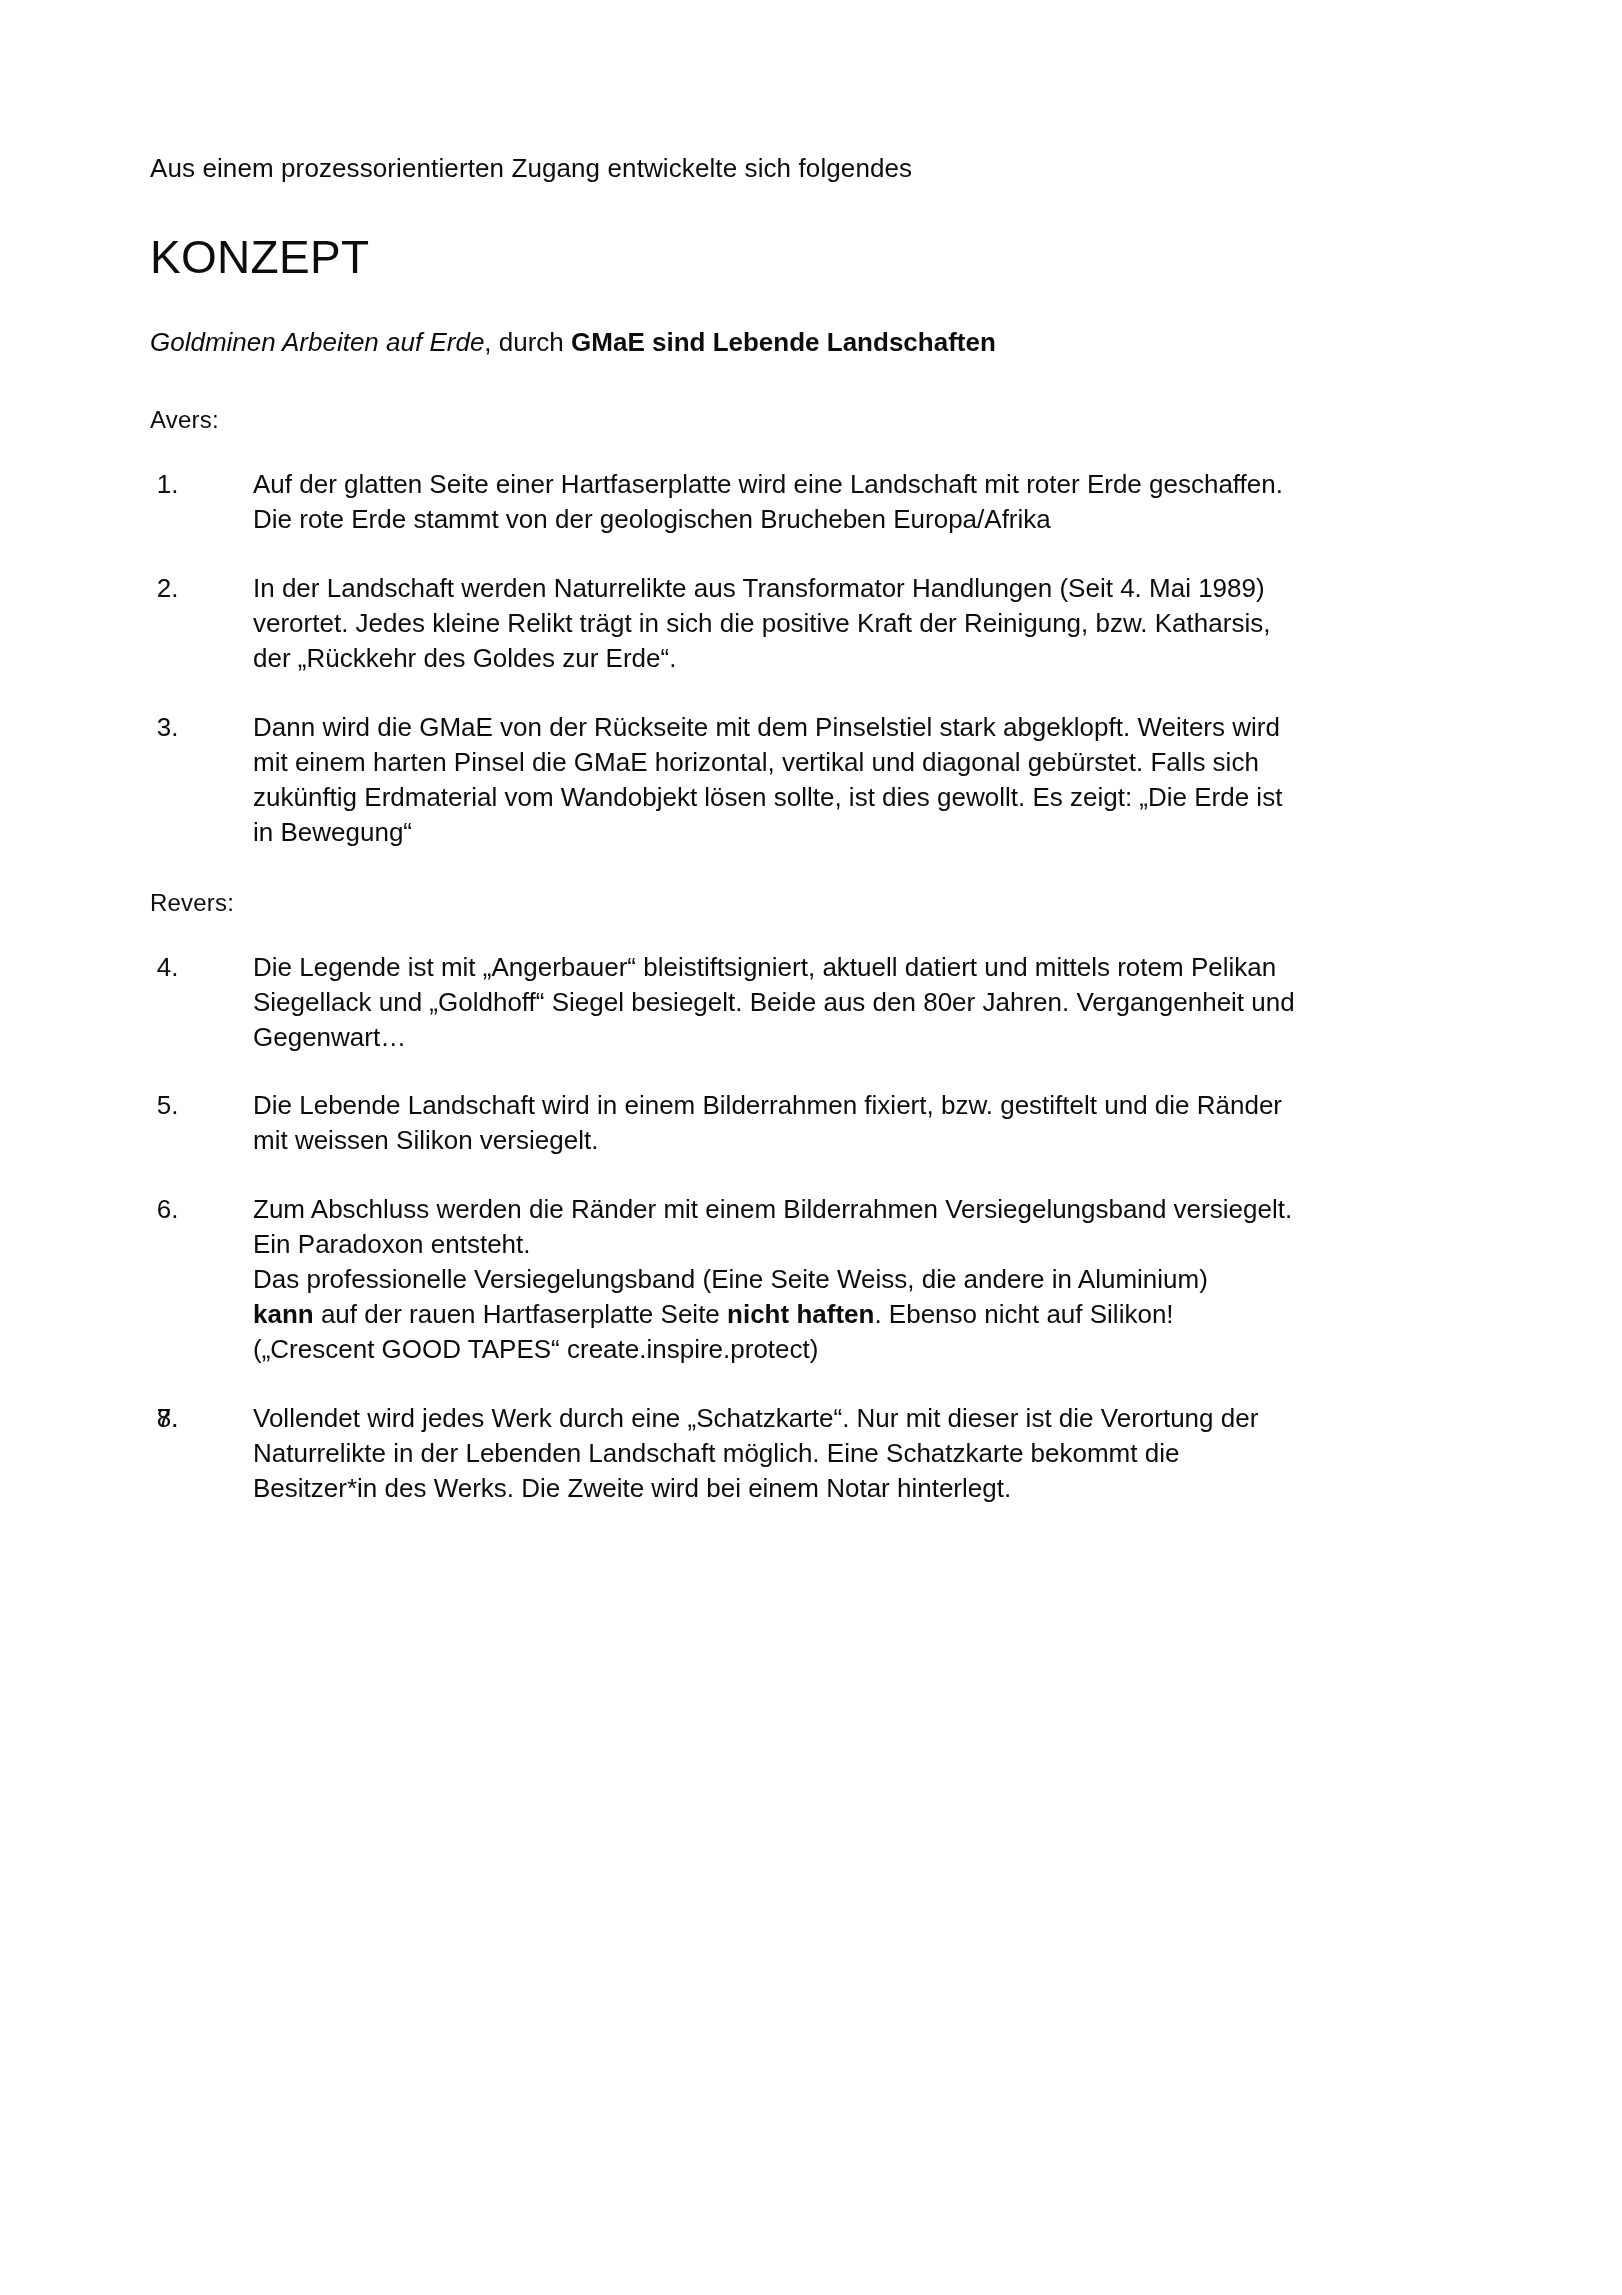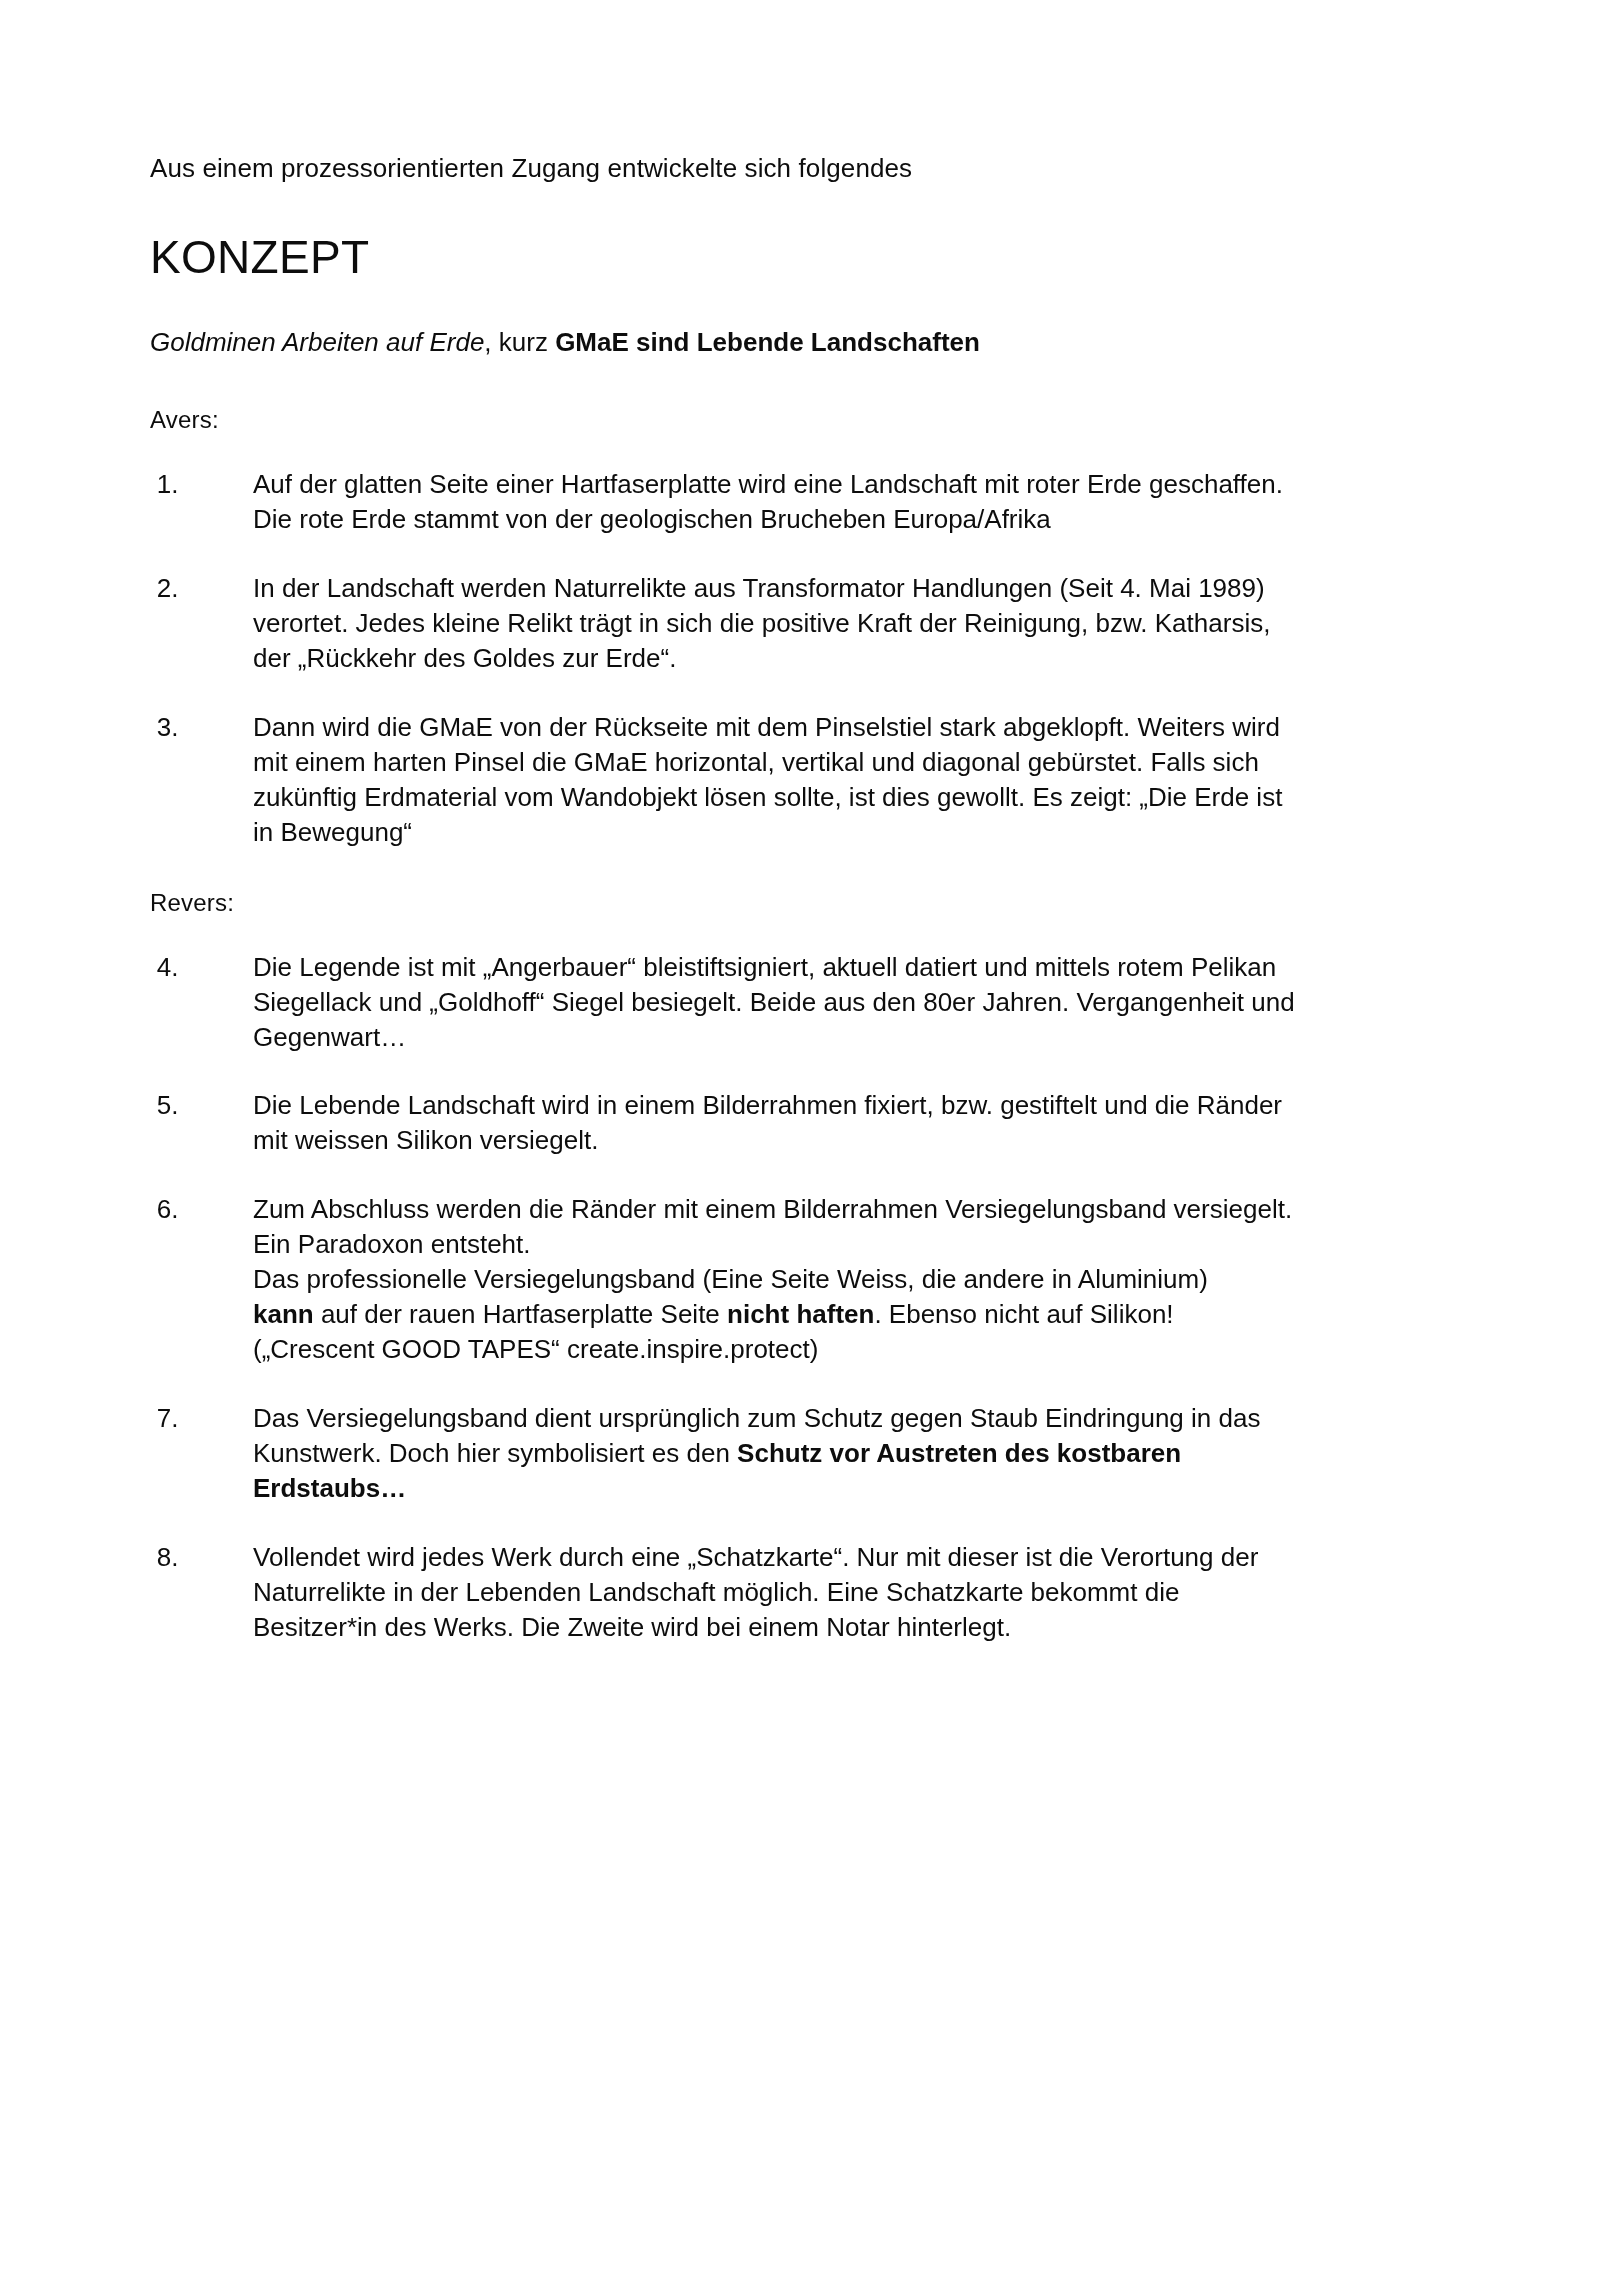--- a/index.html
+++ b/index.html
@@ -91,21 +91,21 @@
 </style>
 </head>
 <body>
 
 <div class="page">
 
   <p class="intro">Aus einem prozessorientierten Zugang entwickelte sich folgendes</p>
 
   <h1 class="doc-title">KONZEPT</h1>
 
-  <p class="subtitle"><span class="it">Goldminen Arbeiten auf Erde</span><span>, kurz </span><span class="bd">GMaE sind Lebende Landschaften</span></p>
+  <p class="subtitle"><span class="it">Goldminen Arbeiten auf Erde</span><span>, durch </span><span class="bd">GMaE sind Lebende Landschaften</span></p>
 
   <h2 class="section-heading">Avers:</h2>
 
   <div class="item">
     <span class="num">1.</span>
     <p>Auf der glatten Seite einer Hartfaserplatte wird eine Landschaft mit roter Erde geschaffen. Die rote Erde stammt von der geologischen Brucheben Europa/Afrika</p>
   </div>
 
   <div class="item">
     <span class="num">2.</span>
@@ -129,21 +129,20 @@
     <p>Die Lebende Landschaft wird in einem Bilderrahmen fixiert, bzw.  gestiftelt und die Ränder mit weissen Silikon versiegelt.</p>
   </div>
 
   <div class="item">
     <span class="num">6.</span>
     <p><span>Zum Abschluss werden die Ränder mit einem Bilderrahmen Versiegelungsband versiegelt. Ein Paradoxon entsteht.</span><br><span>Das professionelle Versiegelungsband (Eine Seite Weiss, die andere in Aluminium)</span><br><b>kann</b><span> auf der rauen Hartfaserplatte Seite </span><b>nicht haften</b><span>. Ebenso nicht auf Silikon!</span><br><span>(„Crescent GOOD TAPES“  create.inspire.protect)</span></p>
   </div>
 
   <div class="item">
     <span class="num">7.</span>
-    <p><span>Das Versiegelungsband dient ursprünglich zum Schutz gegen Staub Eindringung in das Kunstwerk. Doch hier symbolisiert es den </span><b>Schutz vor Austreten des kostbaren Erdstaubs…</b></p>
   </div>
 
 
   <div class="item">
     <span class="num">8.</span>
     <p>Vollendet wird jedes Werk durch eine „Schatzkarte“. Nur mit dieser ist die Verortung der Naturrelikte in der Lebenden Landschaft möglich. Eine Schatzkarte bekommt die Besitzer*in des Werks. Die Zweite wird bei einem Notar hinterlegt.</p>
   </div>
 
 </div>
 

